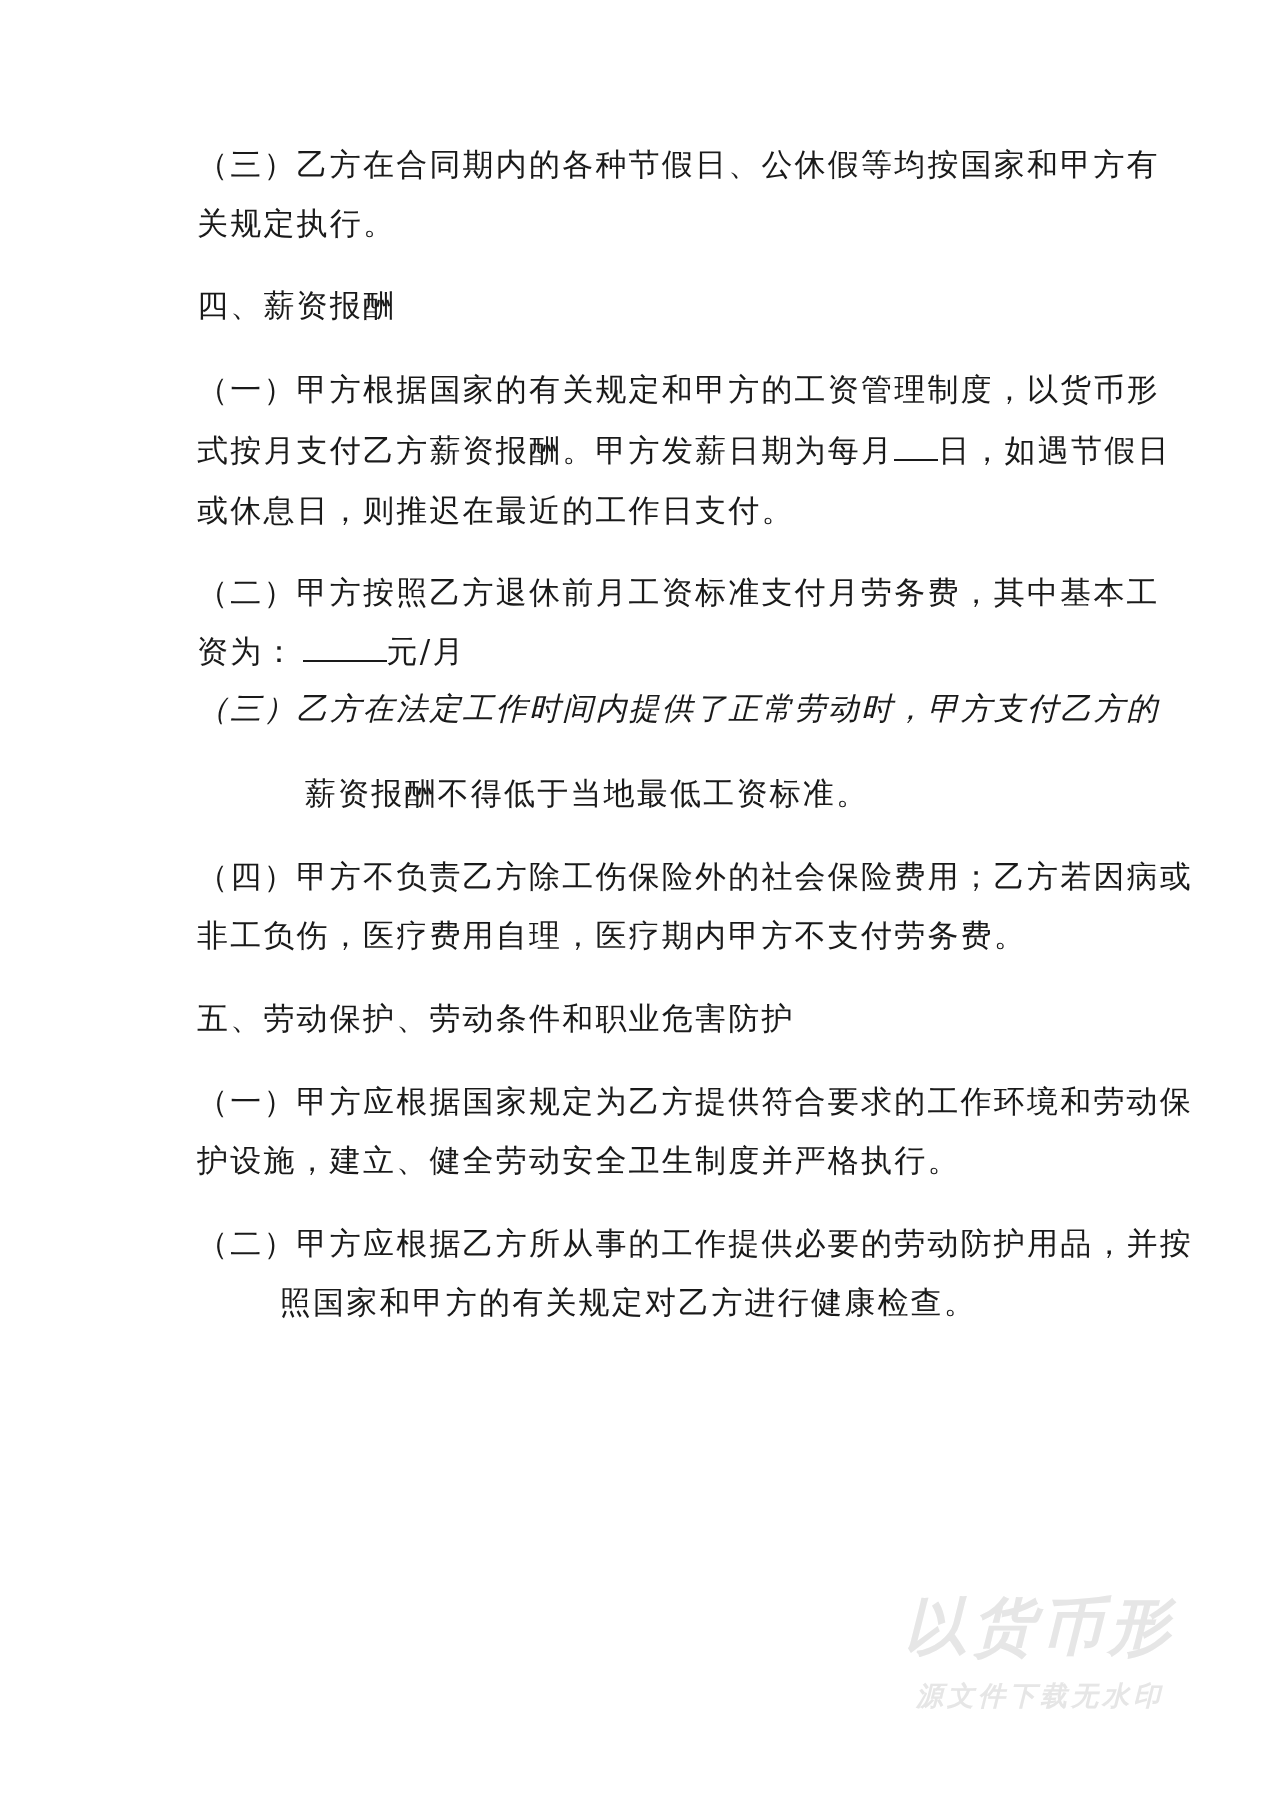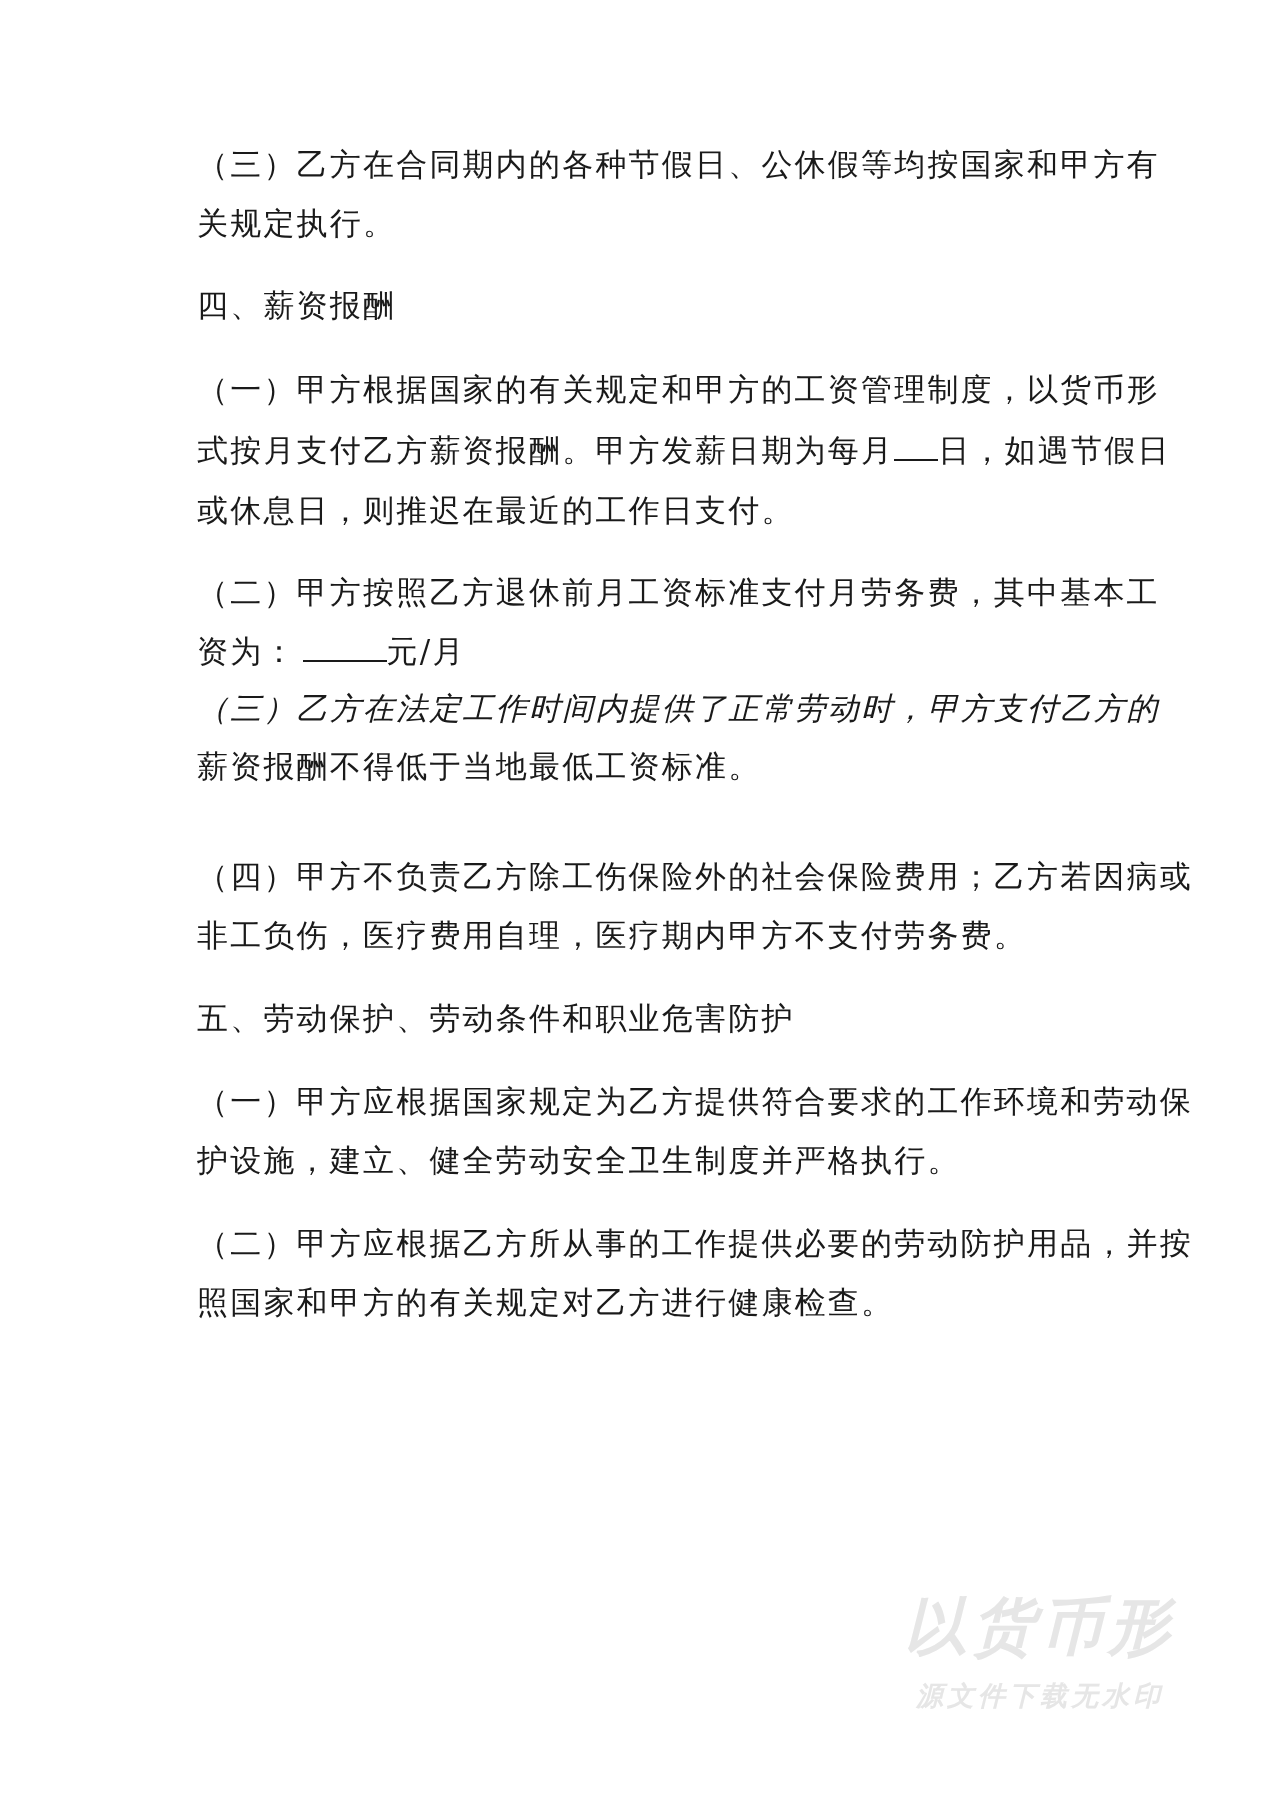--- a/index.html
+++ b/index.html
@@ -77,29 +77,29 @@
     <span>式按月支付乙方薪资报酬。甲方发薪日期为每月</span><span class="blank" style="width:44px;"></span><span>日，如遇节假日</span>
   </div>
   <div class="line" style="top:574px;">（二）甲方按照乙方退休前月工资标准支付月劳务费，其中基本工</div>
 
   <div class="line" style="top:492px;">或休息日，则推迟在最近的工作日支付。</div>
   <div class="line" style="top:633px;">
     <span>资为：</span><span class="blank" style="width:84px; margin-left:6px;"></span><span>元/月</span>
   </div>
 
   <div class="line" style="top:690px;font-style:italic;">（三）乙方在法定工作时间内提供了正常劳动时，甲方支付乙方的</div>
-  <div class="line" style="top:748px;">薪资报酬不得低于当地最低工资标准。</div>
+  <div class="line" style="top:775px;text-align:center;">薪资报酬不得低于当地最低工资标准。</div>
 
   <div class="line" style="top:858px;">（四）甲方不负责乙方除工伤保险外的社会保险费用；乙方若因病或</div>
   <div class="line" style="top:917px;">非工负伤，医疗费用自理，医疗期内甲方不支付劳务费。</div>
 
   <div class="line" style="top:1000px;">五、劳动保护、劳动条件和职业危害防护</div>
 
   <div class="line" style="top:1083px;">（一）甲方应根据国家规定为乙方提供符合要求的工作环境和劳动保</div>
   <div class="line" style="top:1142px;">护设施，建立、健全劳动安全卫生制度并严格执行。</div>
 
   <div class="line" style="top:1225px;">（二）甲方应根据乙方所从事的工作提供必要的劳动防护用品，并按</div>
-  <div class="line" style="top:1284px;">照国家和甲方的有关规定对乙方进行健康检查。</div>
+  <div class="line" style="top:1284px;text-align:right;">照国家和甲方的有关规定对乙方进行健康检查。</div>
 
   <div class="watermark wm-title">以货币形</div>
   <div class="watermark wm-sub">源文件下载无水印</div>
 
 </div>
 
 </body></html>

